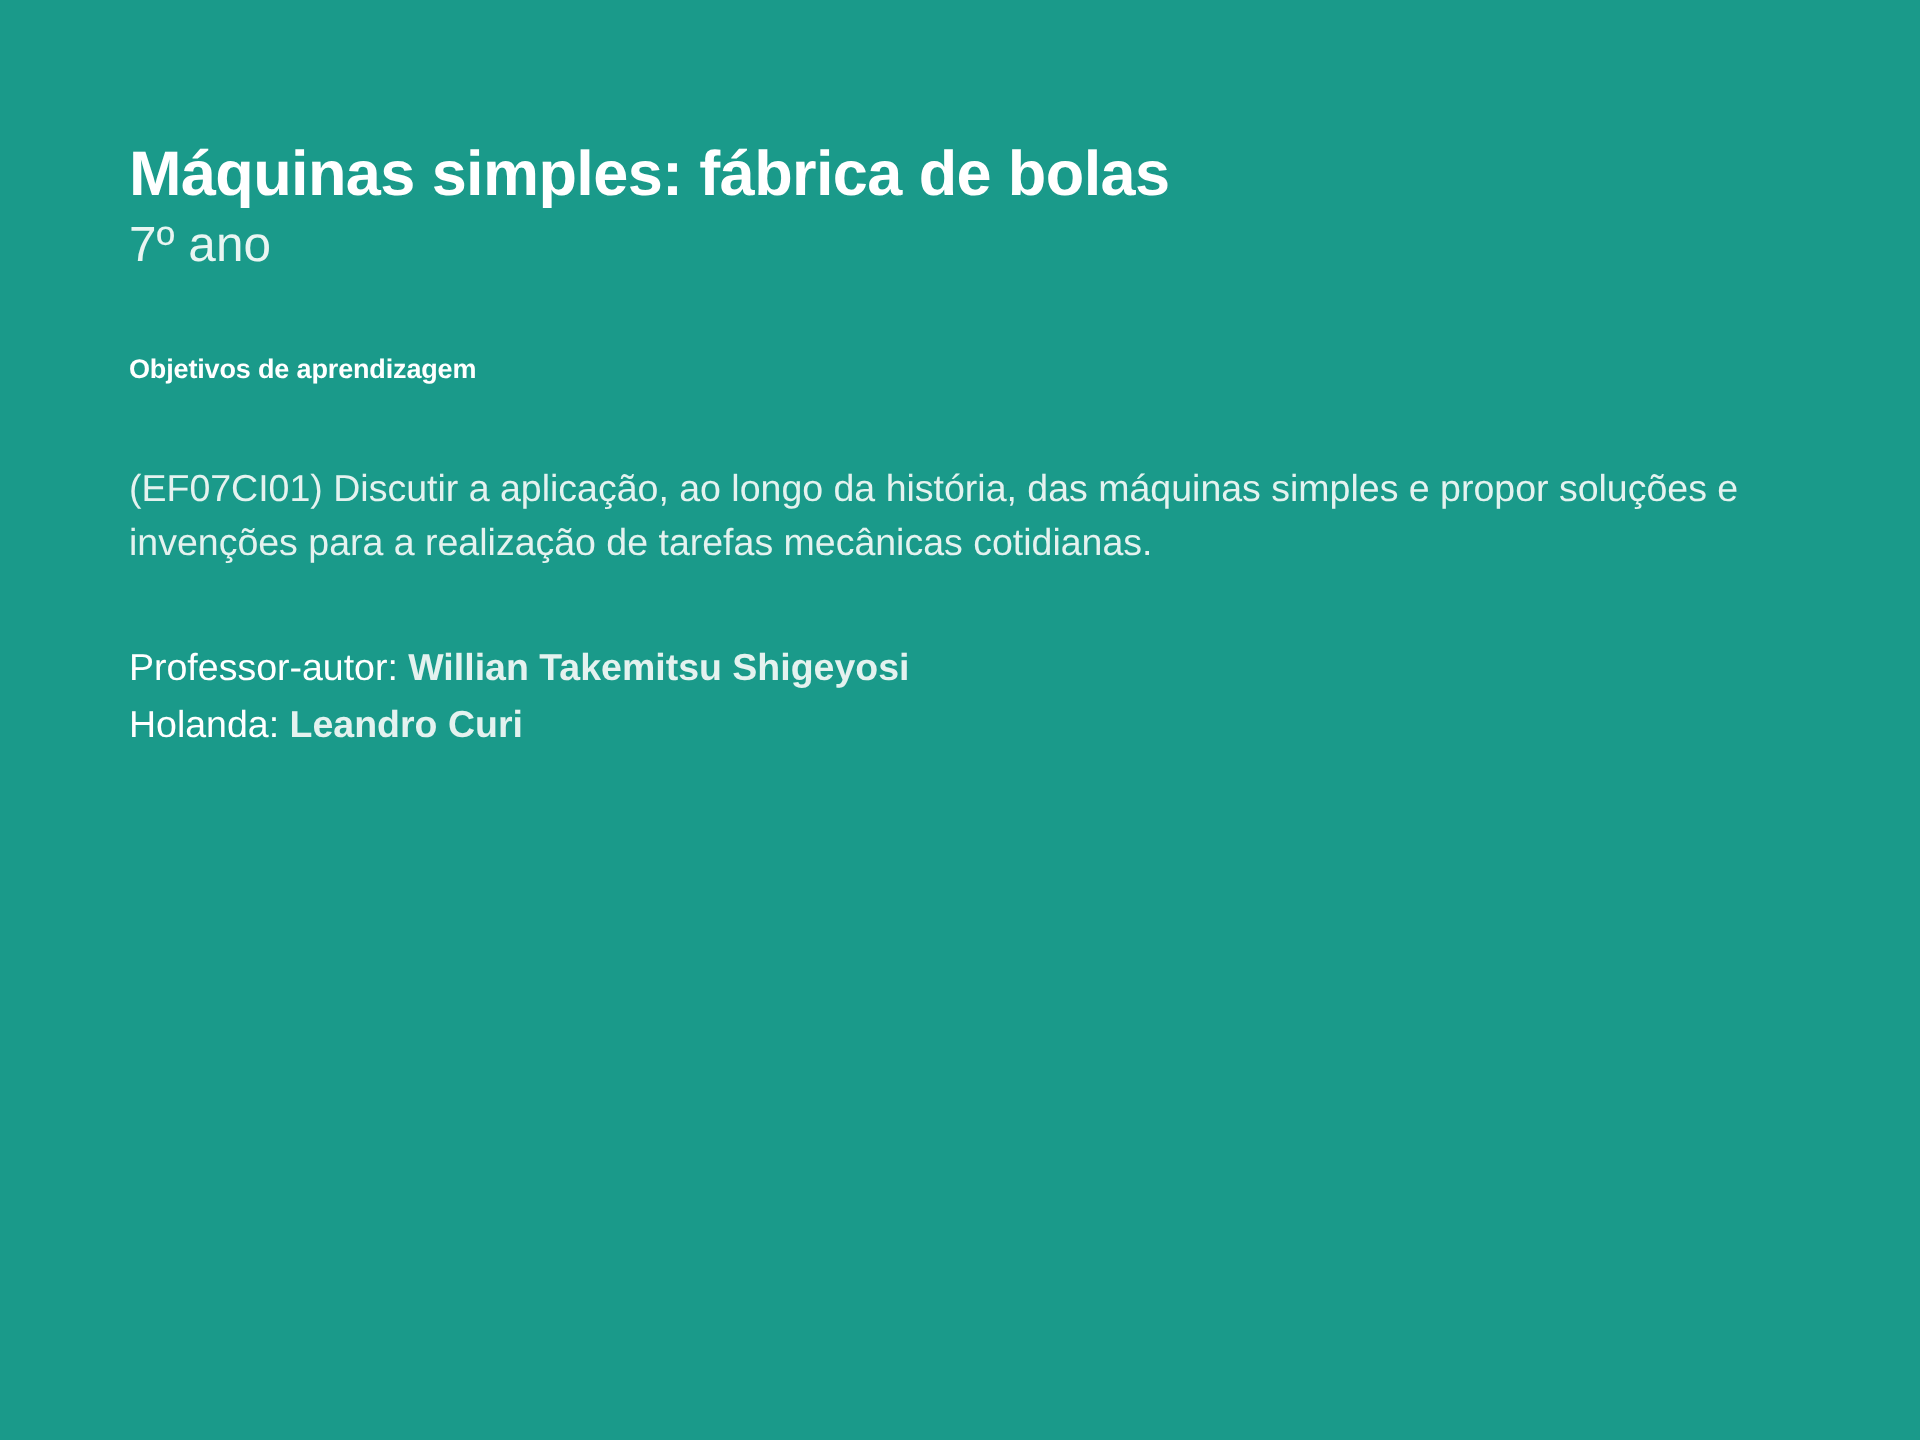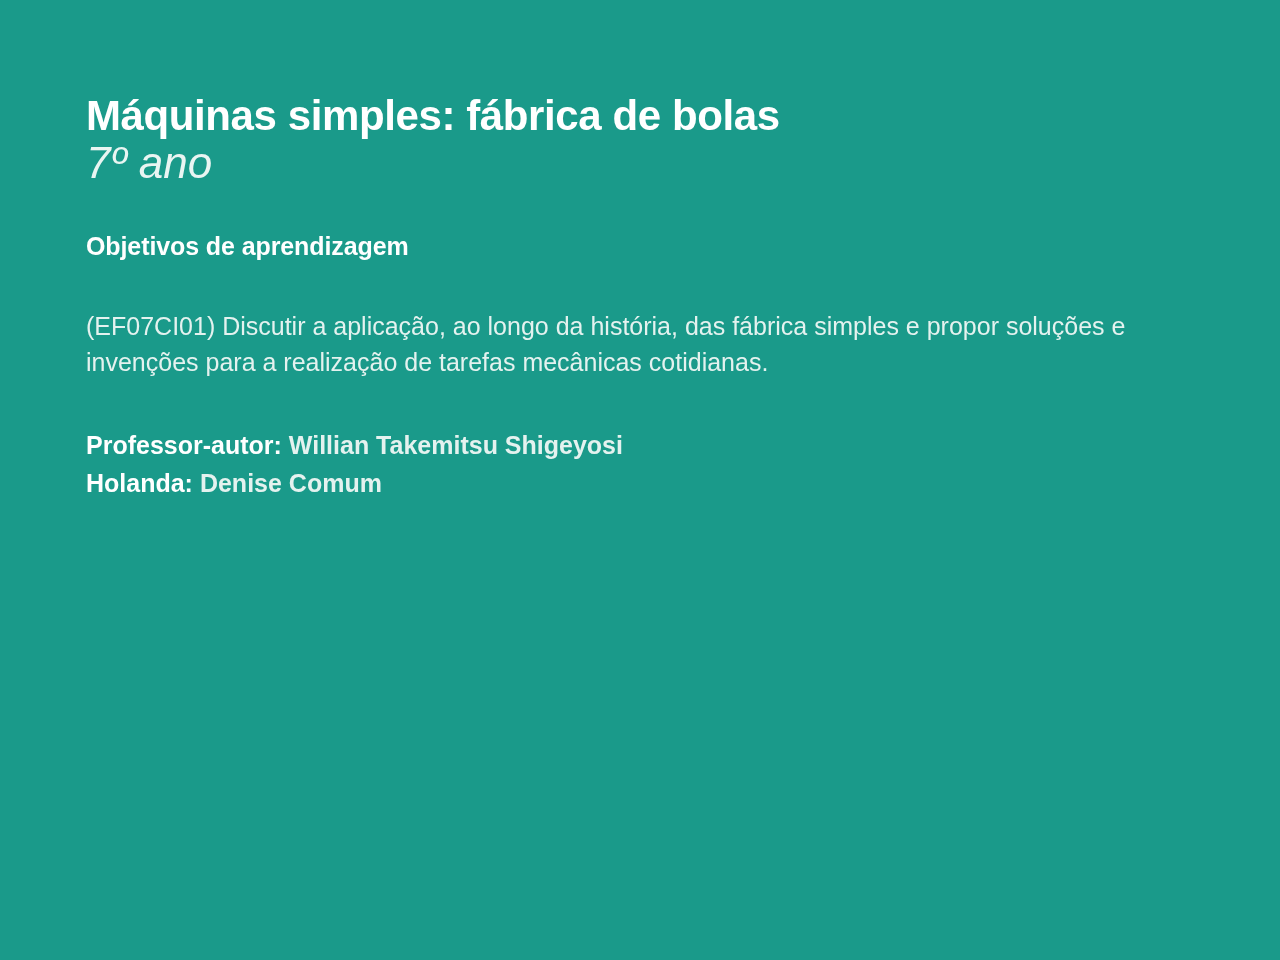--- a/index.html
+++ b/index.html
@@ -31,37 +31,36 @@
   .title {
     font-size: 42px;
     font-weight: bold;
     color: #ffffff;
     letter-spacing: -0.4px;
     line-height: 48px;
     margin: 0;
     white-space: nowrap;
   }
   .subtitle {
-    font-size: 44px;
+    font-size: 33px;
     font-weight: normal;
     color: #e9f5f2;
     line-height: 42px;
     margin: 2px 0 0 0;
-    font-style: italic;
   }
 
   
   .section {
     margin-top: 46px;
   }
   .section.credits {
     margin-top: 46px;
   }
   .section-heading {
-    font-size: 25px;
+    font-size: 18px;
     font-weight: bold;
     color: #ffffff;
     line-height: 33px;
     letter-spacing: -0.1px;
     margin: 0;
   }
   .section-body {
     font-size: 25px;
     font-weight: normal;
     color: #e4f2ef;
@@ -72,21 +71,21 @@
 
   
   .credit-line {
     font-size: 25px;
     line-height: 38px;
     color: #e4f2ef;
     margin: 0;
     white-space: nowrap;
   }
   .credit-label {
-    font-weight: bold;
+    font-weight: normal;
     color: #ffffff;
   }
   .credit-value {
     font-weight: bold;
     color: #e4f2ef;
   }
 </style>
 </head>
 <body>
 
@@ -94,28 +93,28 @@
   <div class="content">
 
     <h1 class="title">Máquinas simples: fábrica de bolas</h1>
     <div class="subtitle">7º ano</div>
 
     <div class="section">
       <div class="section-heading">Objetivos de aprendizagem</div>
     </div>
 
     <div class="section">
-      <p class="section-body">(EF07CI01) Discutir a aplicação, ao longo da história, das fábrica simples e propor soluções e invenções para a realização de tarefas mecânicas cotidianas.</p>
+      <p class="section-body">(EF07CI01) Discutir a aplicação, ao longo da história, das máquinas simples e propor soluções e invenções para a realização de tarefas mecânicas cotidianas.</p>
     </div>
 
     <div class="section credits">
       <div class="credit-line">
         <span class="credit-label">Professor-autor:</span>
         <span class="credit-value">Willian Takemitsu Shigeyosi</span>
       </div>
       <div class="credit-line">
         <span class="credit-label">Holanda:</span>
-        <span class="credit-value">Denise Comum</span>
+        <span class="credit-value">Leandro Curi</span>
       </div>
     </div>
 
   </div>
 </div>
 
 </body></html>

